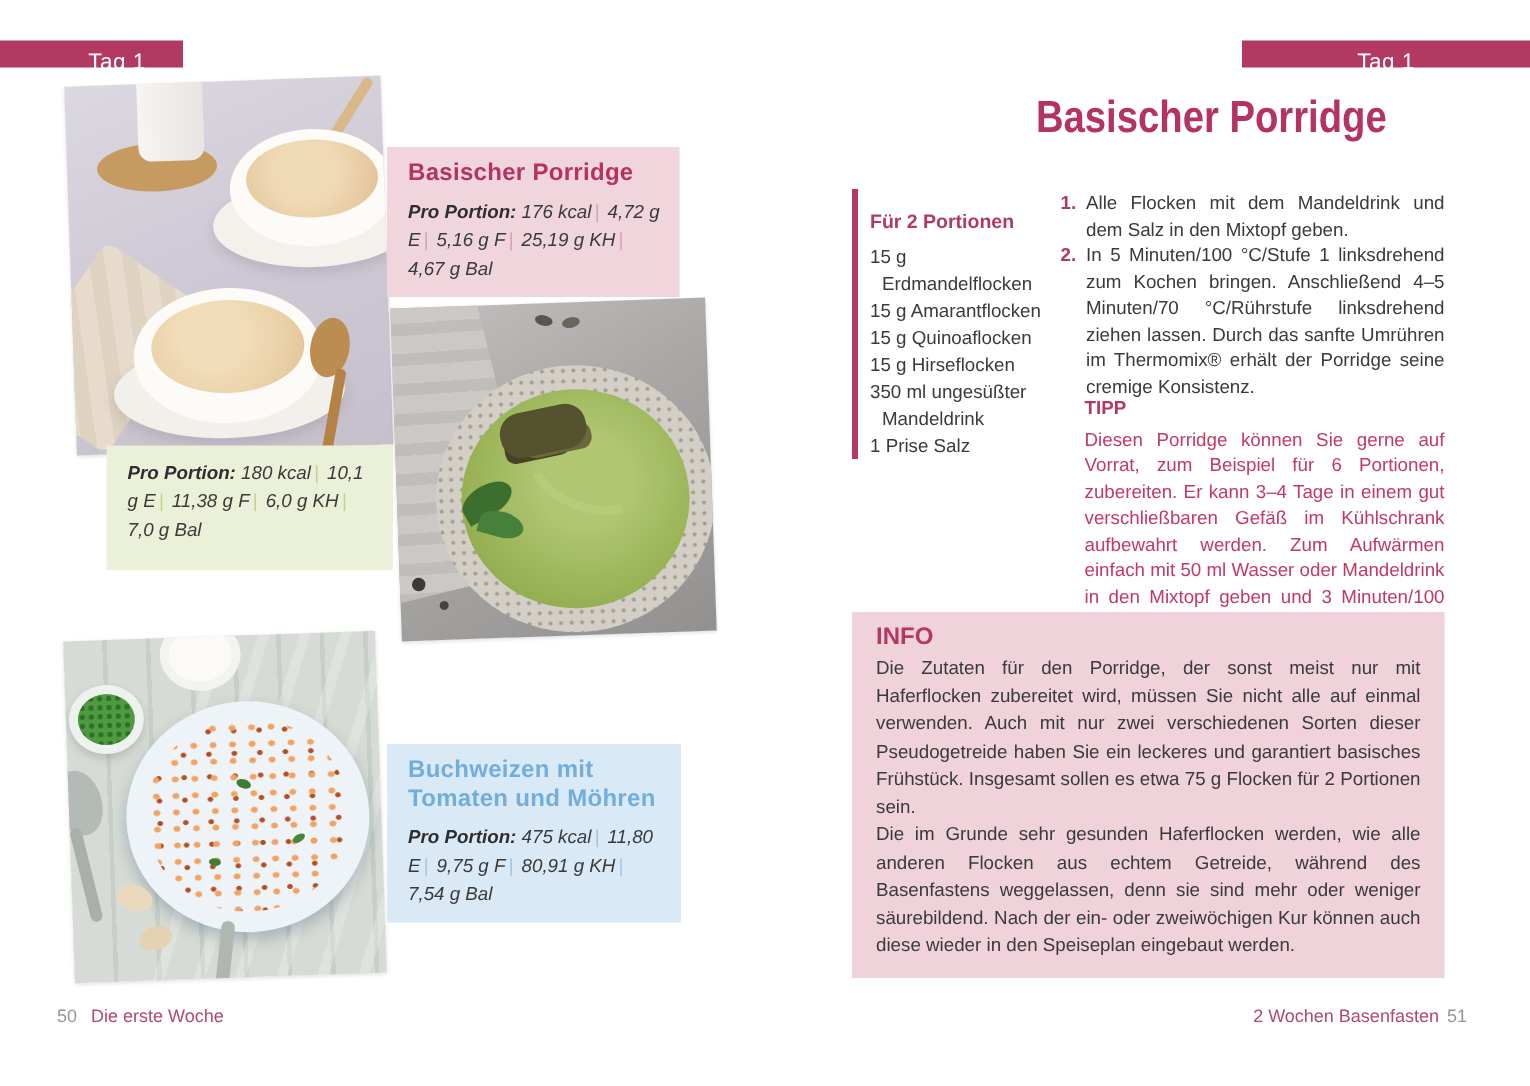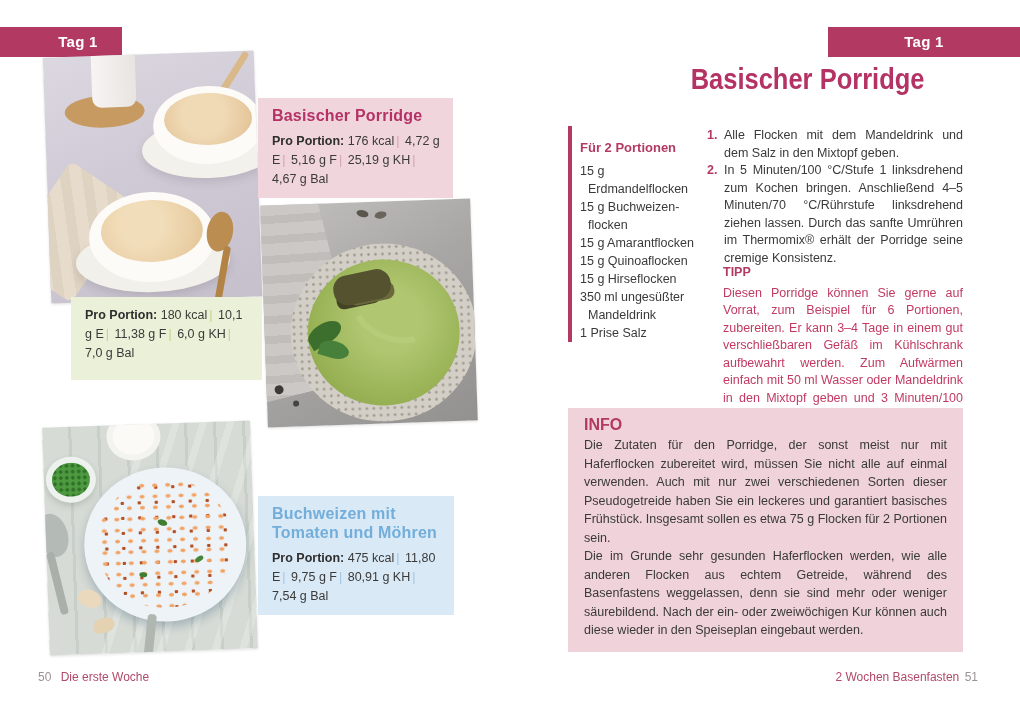--- a/index.html
+++ b/index.html
@@ -1,21 +1,21 @@
 <!DOCTYPE html>
 <html lang="de"><head>
 <meta charset="utf-8">
 <style>
   html,body{margin:0;padding:0;background:#fff;}
   .page{position:relative;width:1020px;height:724px;background:#ffffff;overflow:hidden;
         font-family:"Liberation Sans","DejaVu Sans",sans-serif;color:#3a3a3a;}
 
   
-  .banner{position:absolute;top:27px;height:30px;background:#b23a62;color:#fff;
-          font-weight:bold;font-size:15px;line-height:30px;letter-spacing:.3px;}
+  .banner{position:absolute;top:27px;height:18px;background:#b23a62;color:#fff;
+          font-weight:normal;font-size:15px;line-height:30px;letter-spacing:.3px;}
   .banner-left{left:0;width:122px;text-align:center;padding-left:34px;box-sizing:border-box;}
   .banner-right{left:828px;width:192px;text-align:center;}
 
   
   .photo{position:absolute;overflow:hidden;box-shadow:0 1px 3px rgba(0,0,0,.12);}
   .photo *{position:absolute;}
   .photo-porridge{left:47px;top:54px;width:211px;height:246px;transform:rotate(-2deg);
       background:linear-gradient(160deg,#dcd8e1 0%,#cfcad5 45%,#c5c0cb 100%);}
   .p1-coaster{left:20px;top:40px;width:80px;height:32px;background:#c79a62;border-radius:50%;}
   .p1-pitcher{left:48px;top:-6px;width:44px;height:58px;background:linear-gradient(90deg,#f7f5f3,#e7e4e1);border-radius:4px 4px 9px 9px;}
@@ -78,21 +78,21 @@
 
   
   .recipe-box{position:absolute;box-sizing:border-box;padding:9px 12px 9px 14px;}
   .recipe-box h3{margin:0 0 6px;font-size:16px;line-height:1.18;font-weight:bold;letter-spacing:.2px;}
   .box-pink{left:258px;top:98px;width:195px;min-height:66px;background:#f0d5dd;}
   .box-pink h3{color:#b43264;}
   .box-green{left:71px;top:297px;width:191px;min-height:83px;background:#ebf0d8;}
   .box-green h3{color:#a5c158;}
   .box-blue{left:258px;top:496px;width:196px;min-height:84px;background:#d9e9f6;}
   .box-blue h3{color:#73aedb;}
-  .nutrition{margin:0;font-size:12.5px;line-height:19px;color:#3a3a3a;}
+  .nutrition{margin:0;font-size:12.5px;line-height:19px;color:#3a3a3a;font-style:italic;}
   .nutrition b{color:#2e2e2e;}
   .sep{padding:0 2px;font-weight:normal;}
   .box-pink .sep{color:#d4a2b4;}
   .box-green .sep{color:#c2d18b;}
   .box-blue .sep{color:#a4c6e3;}
 
   
   .page-title{position:absolute;left:568px;top:62px;width:395px;margin:0;text-align:center;
       padding-left:42px;color:#b43264;font-size:30px;font-weight:bold;}
   .page-title span{display:inline-block;transform:scaleX(.85);transform-origin:center;white-space:nowrap;}
@@ -226,21 +226,20 @@
   <div class="banner banner-right">Tag 1</div>
 
   <h1 class="page-title">
     <span>Basischer Porridge</span>
   </h1>
 
   <div class="ingredients">
     <h4>Für 2 Portionen</h4>
     <ul>
       <li>15 g Erdmandelflocken</li>
-      <li>15 g Buchweizen-flocken</li>
       <li>15 g Amarantflocken</li>
       <li>15 g Quinoaflocken</li>
       <li>15 g Hirseflocken</li>
       <li>350 ml ungesüßter Mandeldrink</li>
       <li>1 Prise Salz</li>
     </ul>
   </div>
 
   <div class="steps">
     <div class="step">

